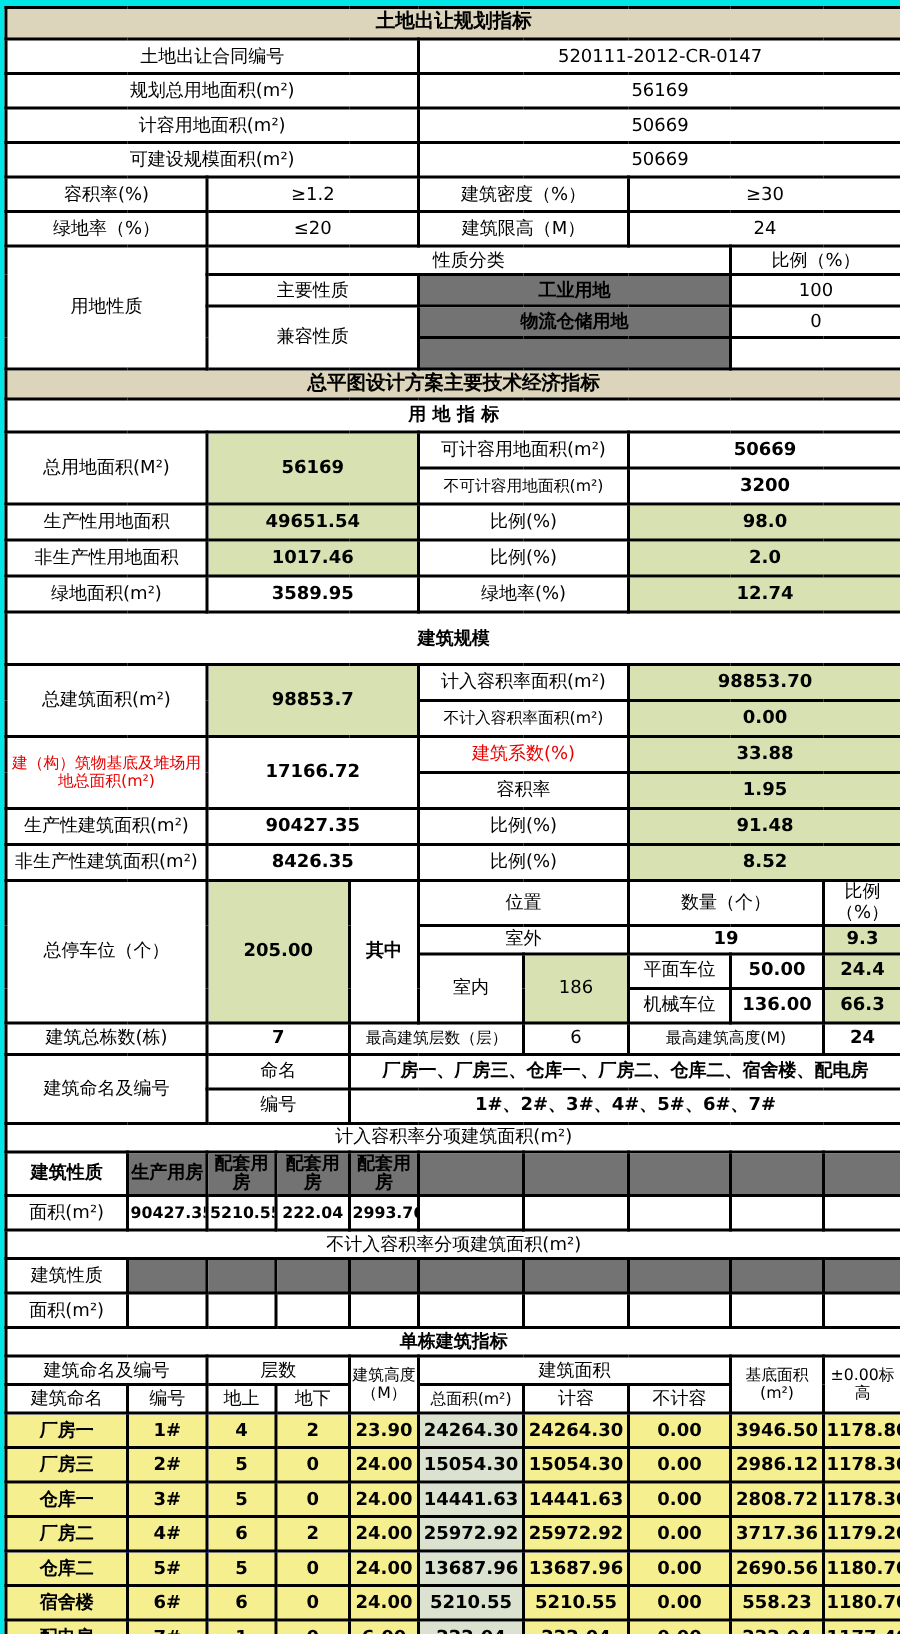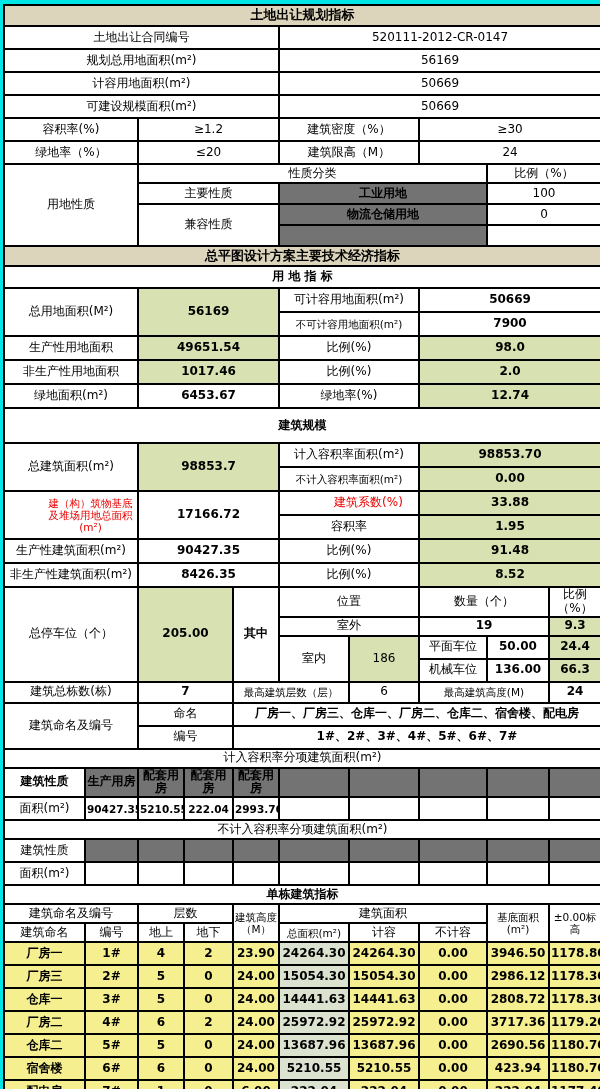--- a/index.html
+++ b/index.html
@@ -8,21 +8,21 @@
   table{border-collapse:collapse;table-layout:fixed;width:597px;}
   td{border:2px solid #000;text-align:center;vertical-align:middle;
      font-size:12px;color:#000;padding:0 1px;overflow:hidden;line-height:1.15;}
   .b{font-weight:bold;}
   .tan{background:#dcd5bb;}
   .green{background:#d8e1b1;}
   .blue{background:#737373;}
   .yellow{background:#f5ef90;}
   .sage{background:#dbe2cf;}
   .mag{background:#a43a63;}
-  .red{color:#e80000;padding-left:40px;}
+  .red{color:#e80000;}
   .sm{font-size:10.5px;}
   .ttl{font-size:13px;}
 </style>
 </head>
 <body>
 
 <div class="frame">
   <table>
     <colgroup>
         <col style="width: 81px;">
@@ -94,37 +94,37 @@
           <td colspan="10" class="b">用 地 指 标</td>
         </tr>
         <tr style="height: 24px;">
           <td colspan="2" rowspan="2">总用地面积(M²)</td>
           <td colspan="3" rowspan="2" class="green b">56169</td>
           <td colspan="2">可计容用地面积(m²)</td>
           <td colspan="3" class="b">50669</td>
         </tr>
         <tr style="height: 24px;">
           <td colspan="2" class="sm">不可计容用地面积(m²)</td>
-          <td colspan="3" class="b">7900</td>
+          <td colspan="3" class="b">3200</td>
         </tr>
         <tr style="height: 24px;">
           <td colspan="2">生产性用地面积</td>
           <td colspan="3" class="green b">49651.54</td>
           <td colspan="2">比例(%)</td>
           <td colspan="3" class="green b">98.0</td>
         </tr>
         <tr style="height: 24px;">
           <td colspan="2">非生产性用地面积</td>
           <td colspan="3" class="green b">1017.46</td>
           <td colspan="2">比例(%)</td>
           <td colspan="3" class="green b">2.0</td>
         </tr>
         <tr style="height: 24px;">
           <td colspan="2">绿地面积(m²)</td>
-          <td colspan="3" class="b">6453.67</td>
+          <td colspan="3" class="b">3589.95</td>
           <td colspan="2">绿地率(%)</td>
           <td colspan="3" class="green b">12.74</td>
         </tr>
         <tr style="height: 35px;">
           <td colspan="10" class="b">建筑规模</td>
         </tr>
         <tr style="height: 24px;">
           <td colspan="2" rowspan="2">总建筑面积(m²)</td>
           <td colspan="3" rowspan="2" class="green b">98853.7</td>
           <td colspan="2">计入容积率面积(m²)</td>
@@ -334,21 +334,21 @@
         </tr>
         <tr style="height: 23px;">
           <td class="yellow b">宿舍楼</td>
           <td class="yellow b">6#</td>
           <td class="yellow b">6</td>
           <td class="yellow b">0</td>
           <td class="yellow b">24.00</td>
           <td class="sage b">5210.55</td>
           <td class="yellow b">5210.55</td>
           <td class="yellow b">0.00</td>
-          <td class="yellow b">423.94</td>
+          <td class="yellow b">558.23</td>
           <td class="yellow b">1180.70</td>
         </tr>
         <tr style="height: 23px;">
           <td class="yellow b">配电房</td>
           <td class="yellow b">7#</td>
           <td class="yellow b">1</td>
           <td class="yellow b">0</td>
           <td class="yellow b">6.00</td>
           <td class="sage b">222.04</td>
           <td class="yellow b">222.04</td>

